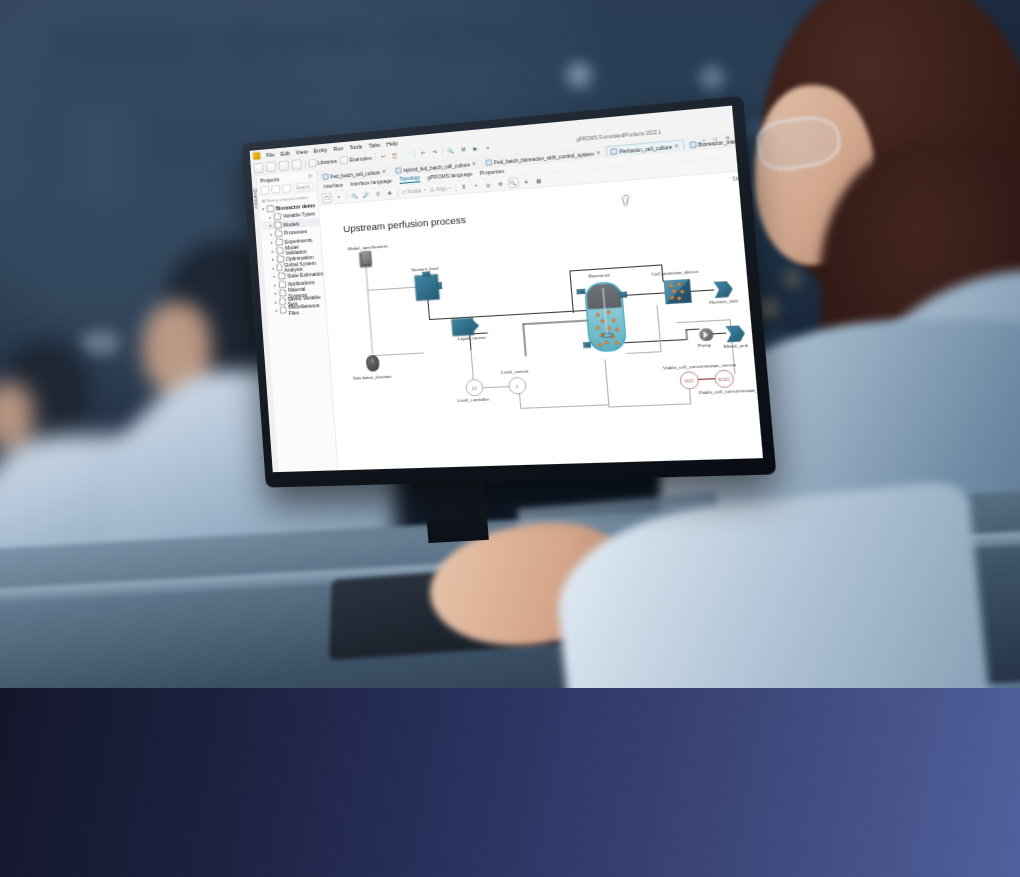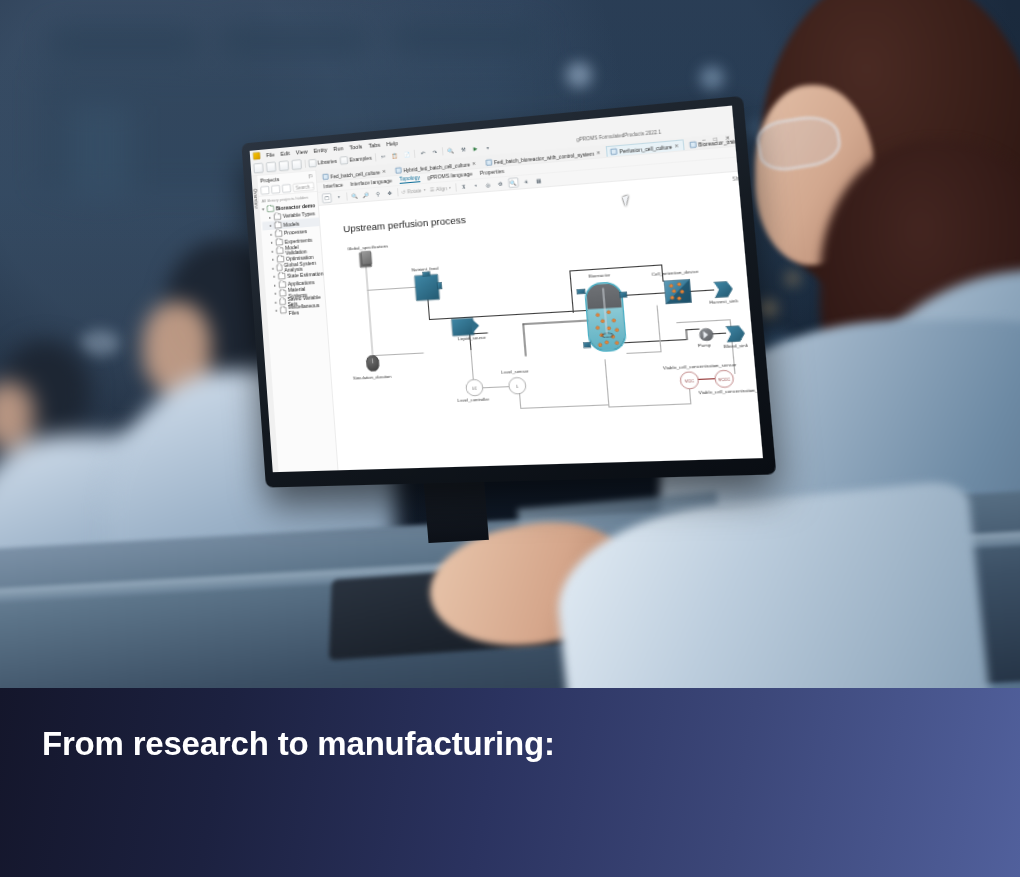--- a/index.html
+++ b/index.html
@@ -624,17 +624,16 @@
       </div>
     </div>
 
     <div style="position:absolute;left:624px;top:196px;width:0;height:0;
                 border-left:6px solid #f2f4f7;border-bottom:10px solid transparent;
                 transform:rotate(-18deg);filter:drop-shadow(0 0 1px #111);"></div>
   </div>
 
   <div id="banner">
     <div id="banner-inner">
-      <div class="hl1">From research to manufacturing:</div>
     </div>
   </div>
 
 </div>
 
 </body></html>

